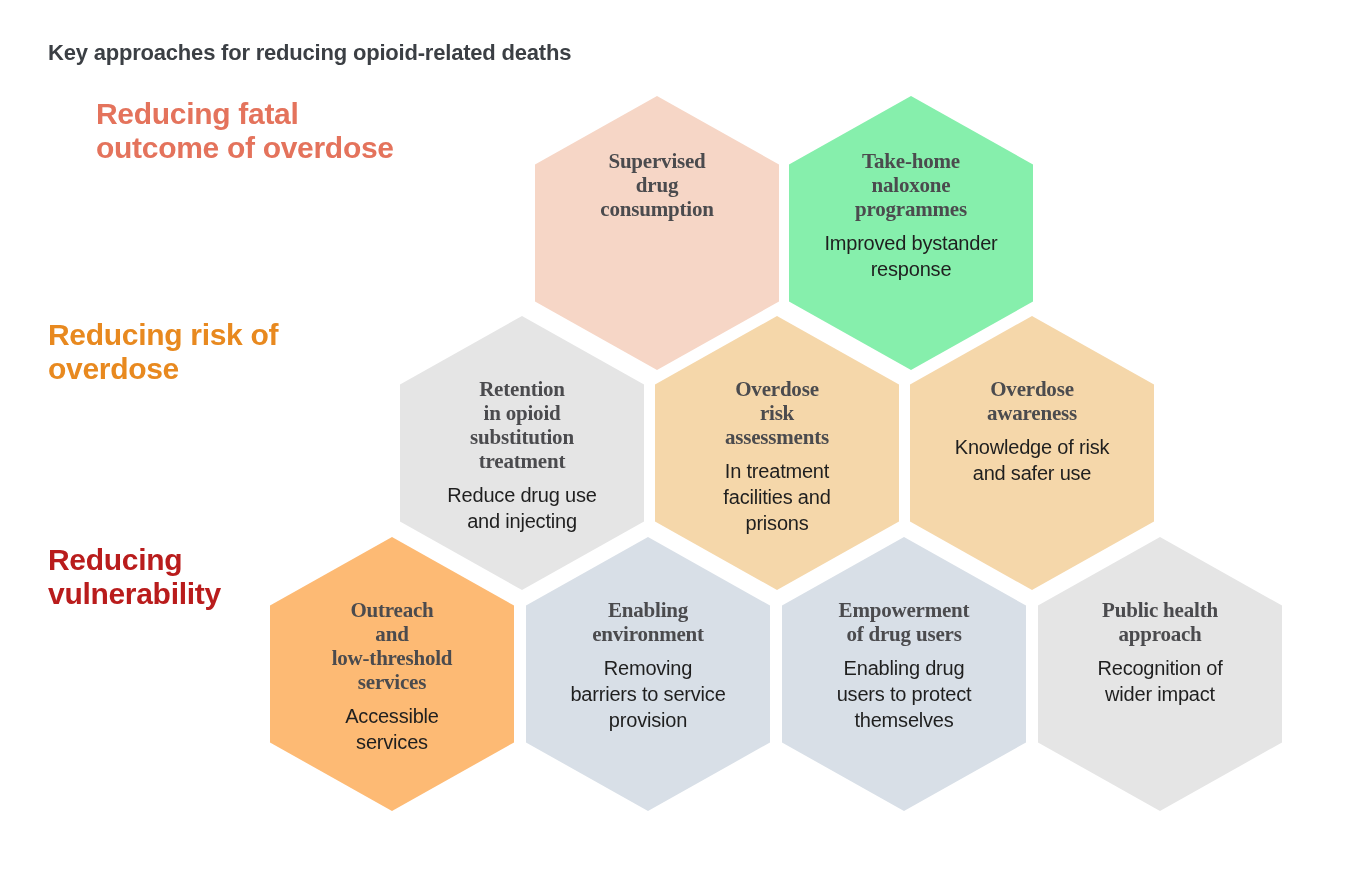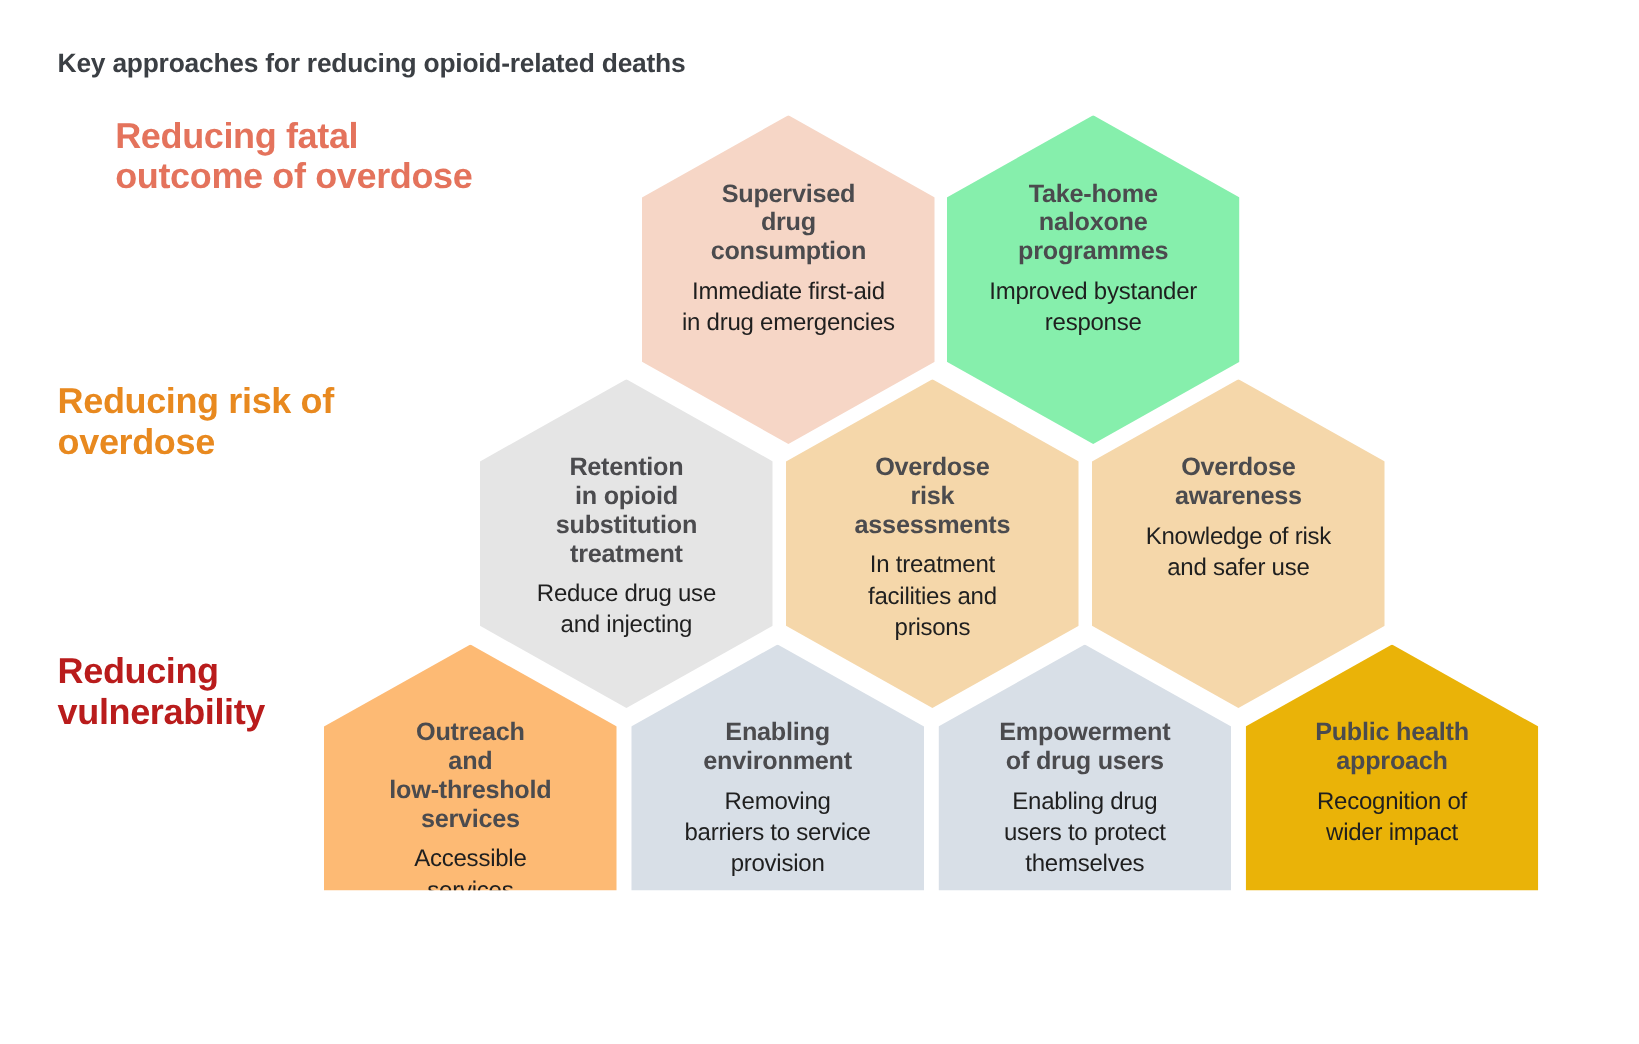--- a/index.html
+++ b/index.html
@@ -2,21 +2,21 @@
 <html><head>
 <meta charset="utf-8">
 <style>
   * { margin: 0; padding: 0; box-sizing: border-box; }
   html, body { background: #ffffff; }
   body { font-family: "Liberation Sans", sans-serif; }
 
   .canvas {
     position: relative;
     width: 1366px;
-    height: 742px;
+    height: 870px;
     background: #ffffff;
     overflow: hidden;
   }
 
   .title {
     position: absolute;
     left: 48px;
     top: 40px;
     font-size: 22px;
     font-weight: bold;
@@ -66,20 +66,21 @@
   }
   .r2 .hex-content, .r3 .hex-content { padding-top: 62px; }
 
   .hex-heading {
     font-size: 21px;
     font-weight: bold;
     line-height: 1.14;
     color: #4b4b4e;
     letter-spacing: -0.2px;
     white-space: pre-line;
+    font-family: Liberation Serif, serif;
   }
 
   .hex-body {
     margin-top: 8px;
     font-size: 20px;
     line-height: 1.3;
     color: #1f1f1f;
     letter-spacing: -0.2px;
     white-space: pre-line;
   }
@@ -96,22 +97,20 @@
   <div class="row-label label-2" style="color: rgb(232, 137, 31);">Reducing risk of
 overdose</div>
   <div class="row-label label-3" style="color: #b91c1c;">Reducing
 vulnerability</div>
 
   <div class="hex r1 pos-r1c1" style="background: rgb(246, 214, 198);">
     <div class="hex-content">
       <div class="hex-heading">Supervised
 drug
 consumption</div>
-      <div class="hex-body">Immediate first-aid
-in drug emergencies</div>
     </div>
   </div>
 
   <div class="hex r1 pos-r1c2" style="background: #86efac;">
     <div class="hex-content">
       <div class="hex-heading">Take-home
 naloxone
 programmes</div>
       <div class="hex-body">Improved bystander
 response</div>
@@ -173,21 +172,21 @@
   <div class="hex r3 pos-r3c2" style="background: rgb(216, 223, 231);">
     <div class="hex-content">
       <div class="hex-heading">Enabling
 environment</div>
       <div class="hex-body">Removing
 barriers to service
 provision</div>
     </div>
   </div>
 
-  <div class="hex r3 pos-r3c4" style="background: #eab308;">
+  <div class="hex r3 pos-r3c4" style="background: #e5e5e5;">
     <div class="hex-content">
       <div class="hex-heading">Public health
 approach</div>
       <div class="hex-body">Recognition of
 wider impact</div>
     </div>
   </div>
 
 </div>
 

